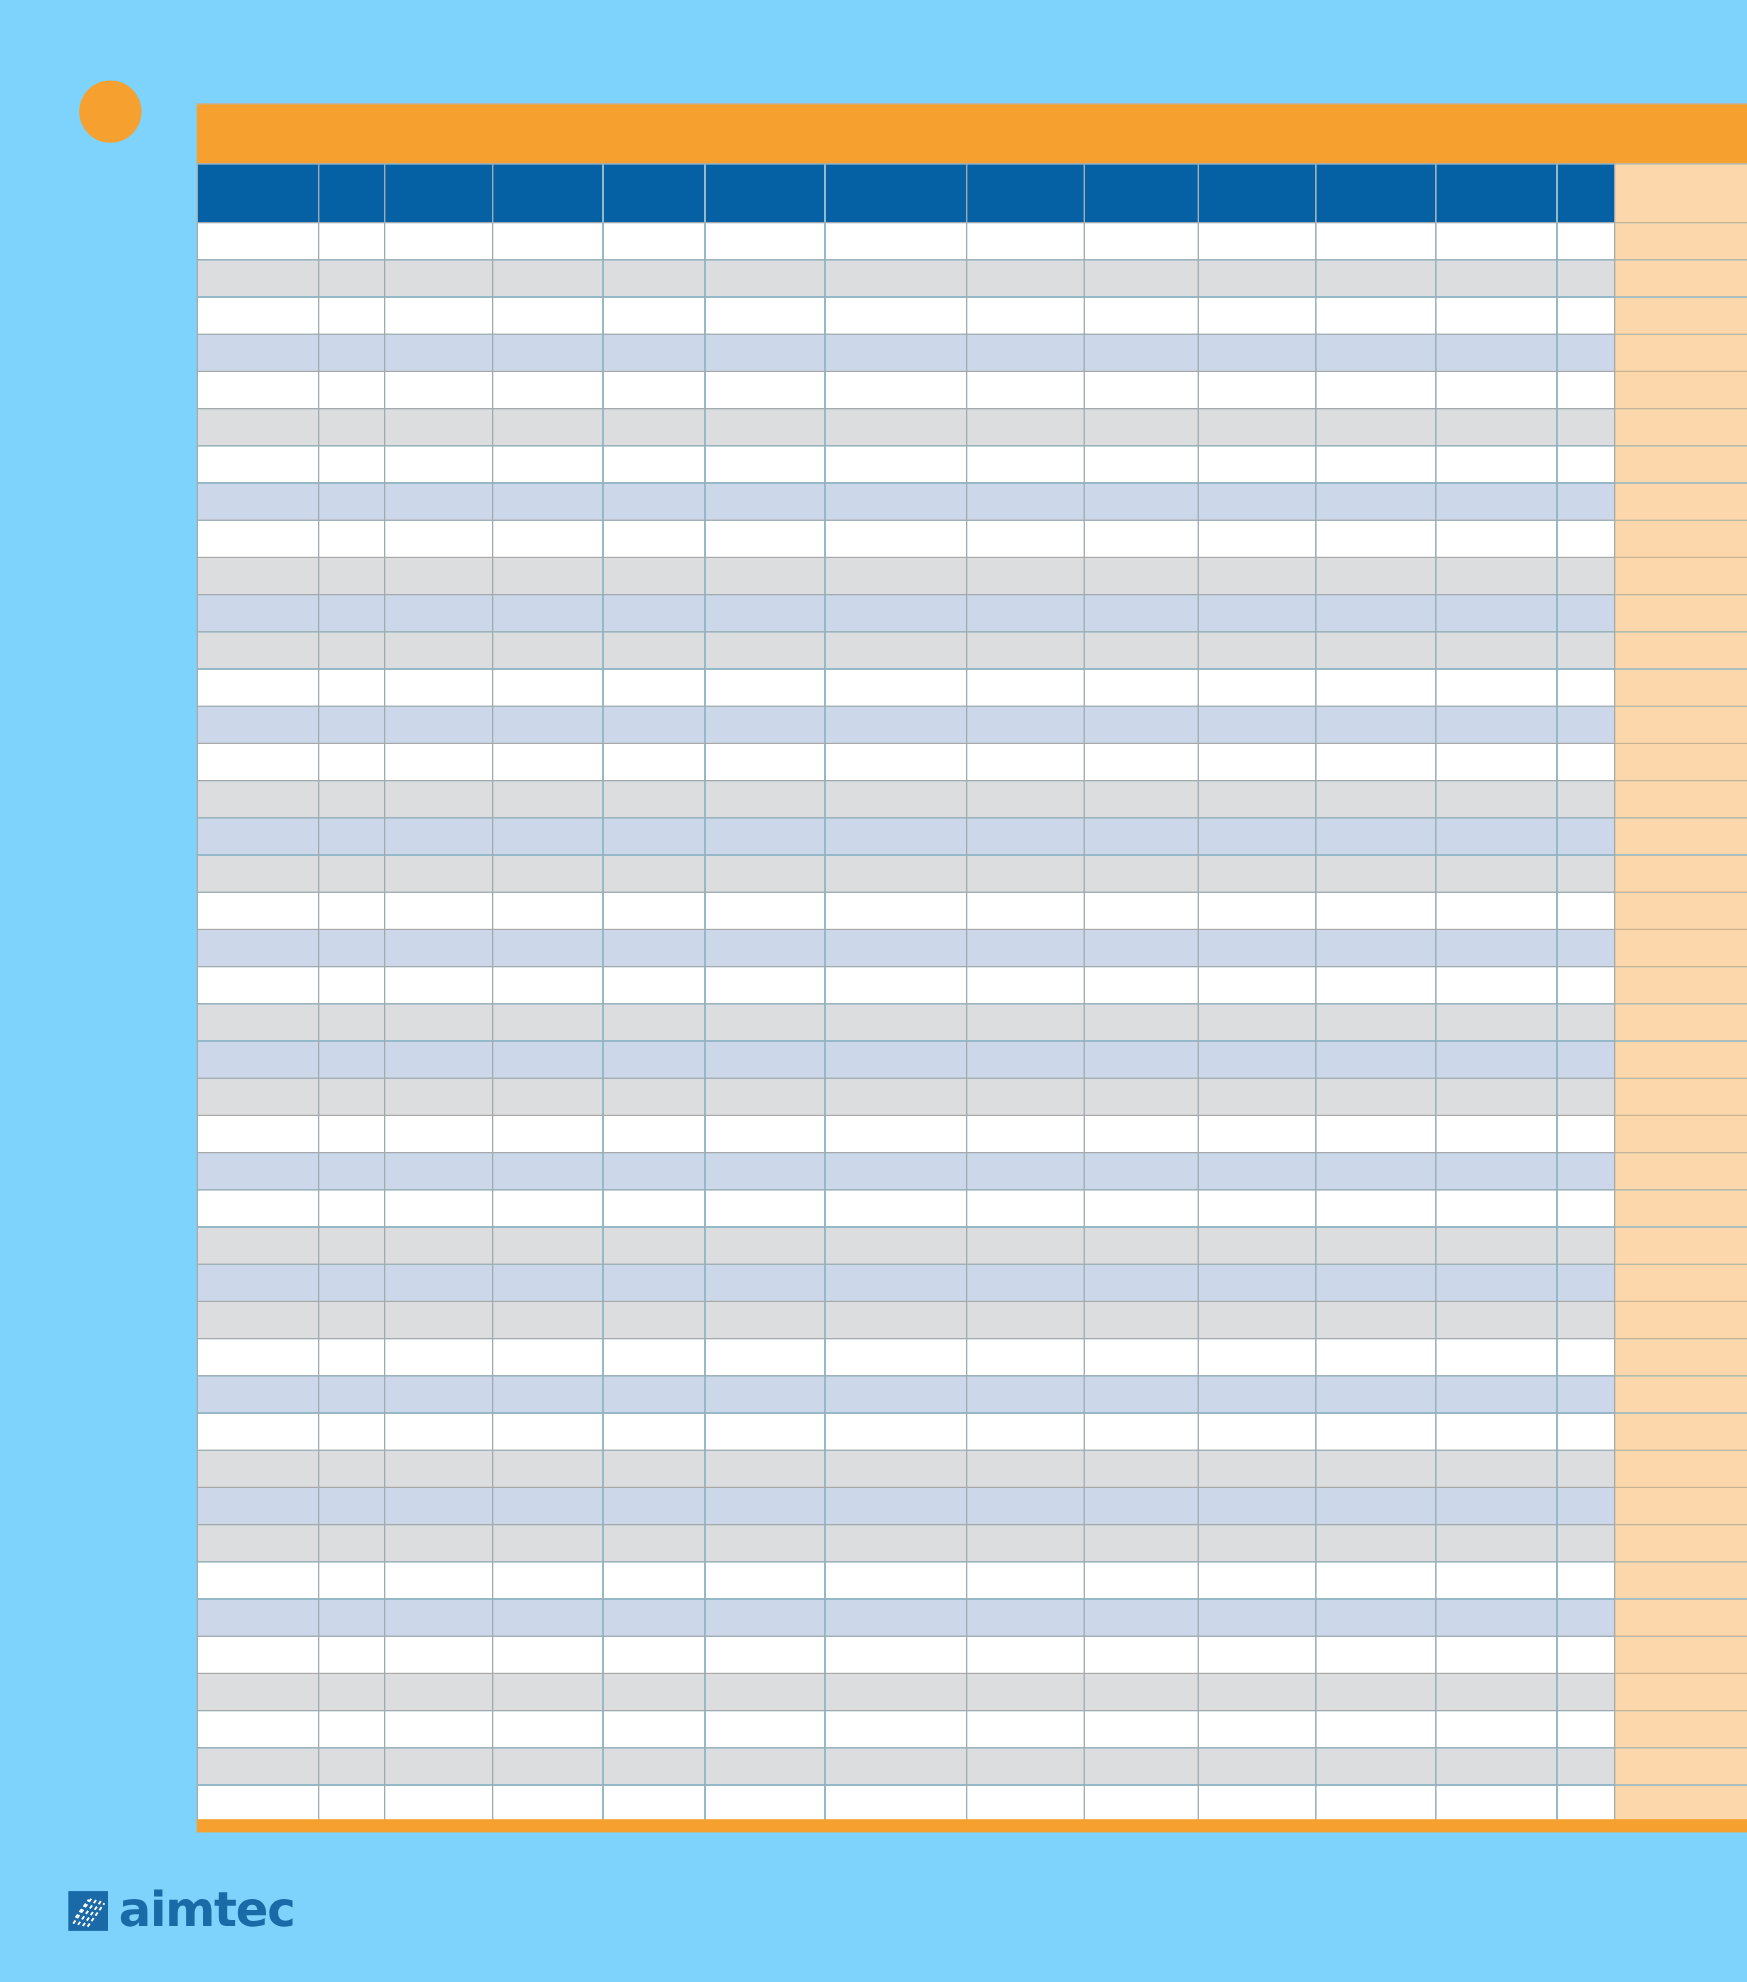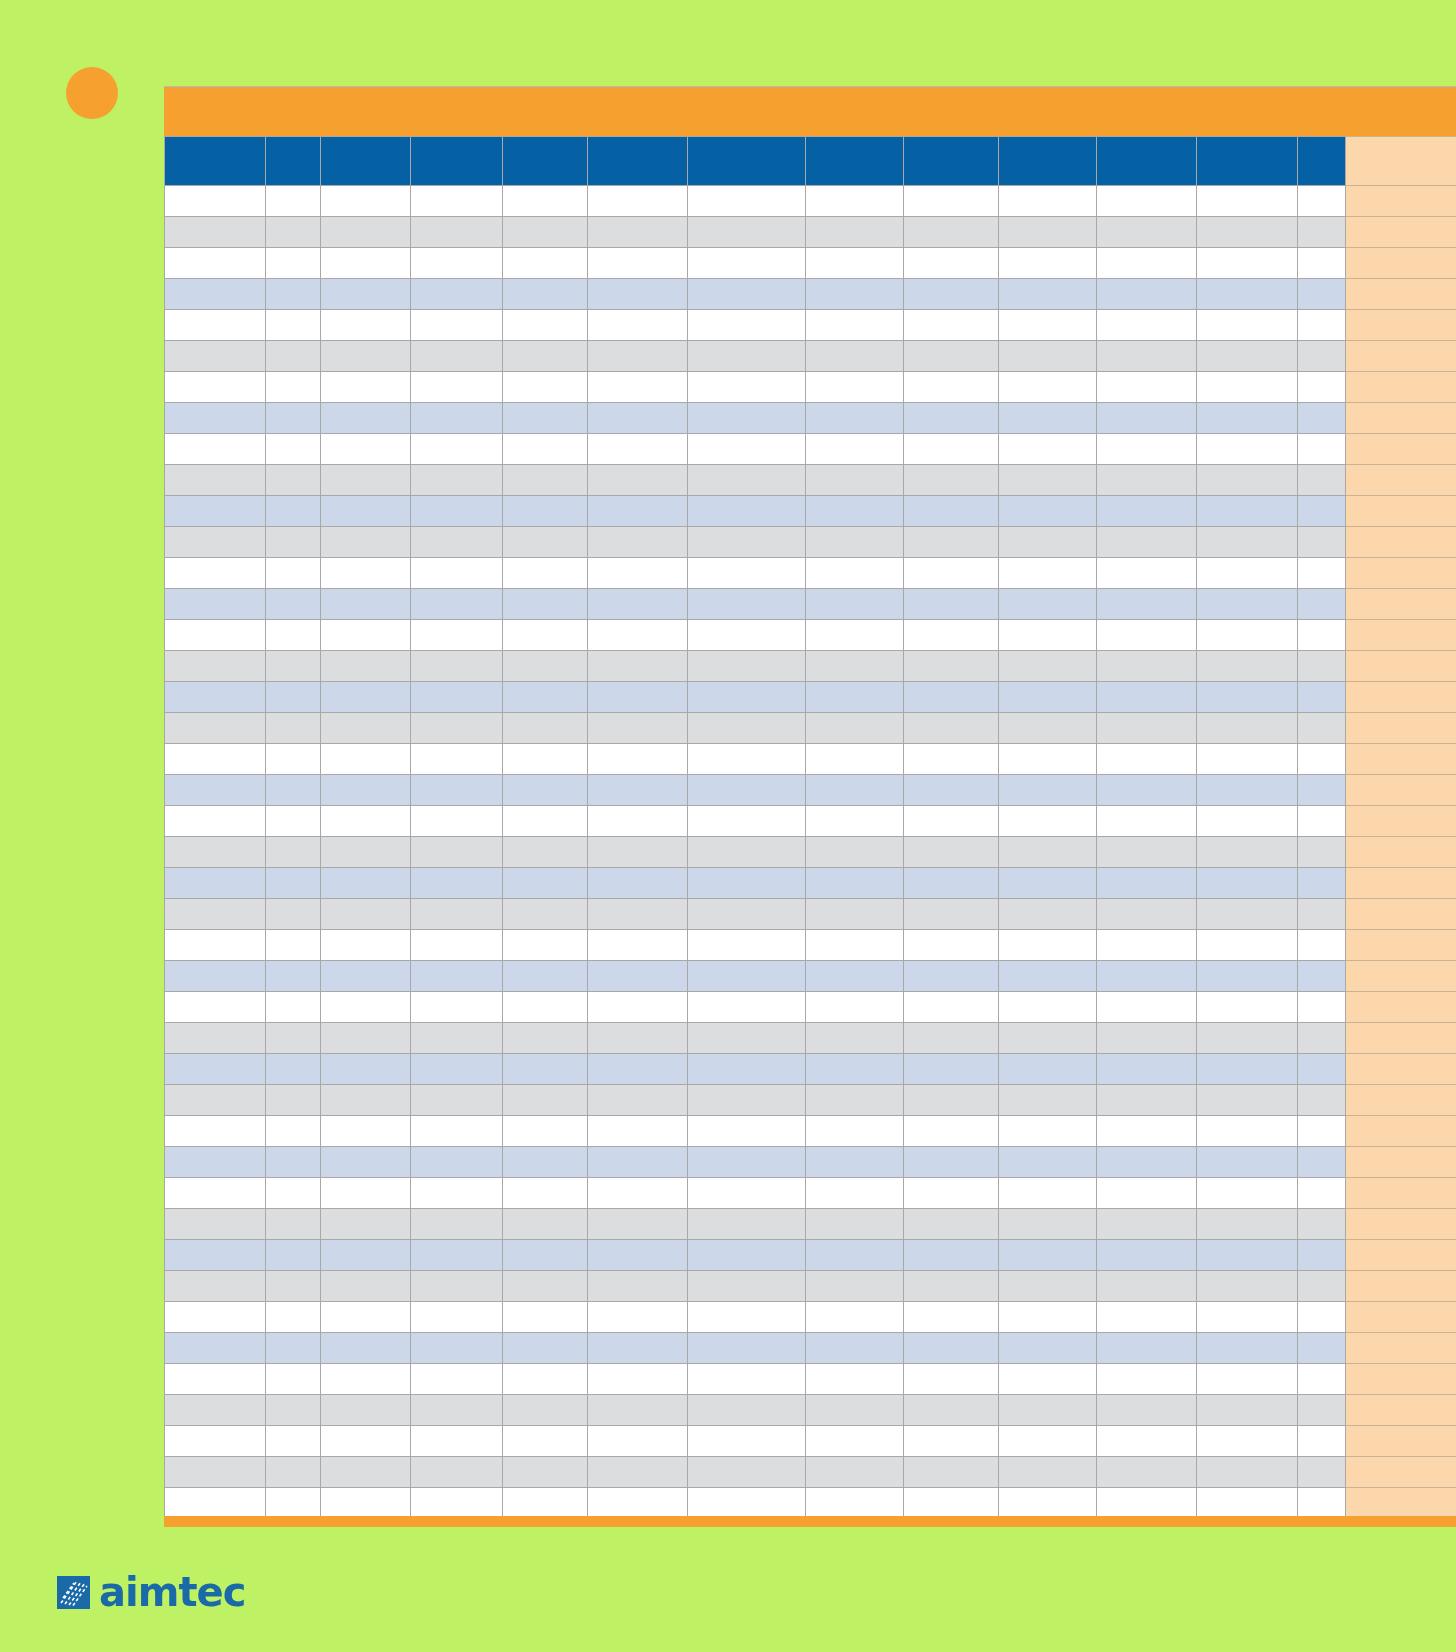--- a/index.html
+++ b/index.html
@@ -15,21 +15,21 @@
     overflow: hidden;
     font-family: "Liberation Sans", sans-serif;
   }
 
   
   #page {
     position: absolute;
     left: 0; top: 0;
     width: 1456px;
     height: 1652px;
-    background: #bef264;
+    background: #7dd3fc;
   }
 
   
   #brand-dot {
     position: absolute;
     left: 66px;
     top: 67px;
     width: 52px;
     height: 52px;
     border-radius: 50%;

